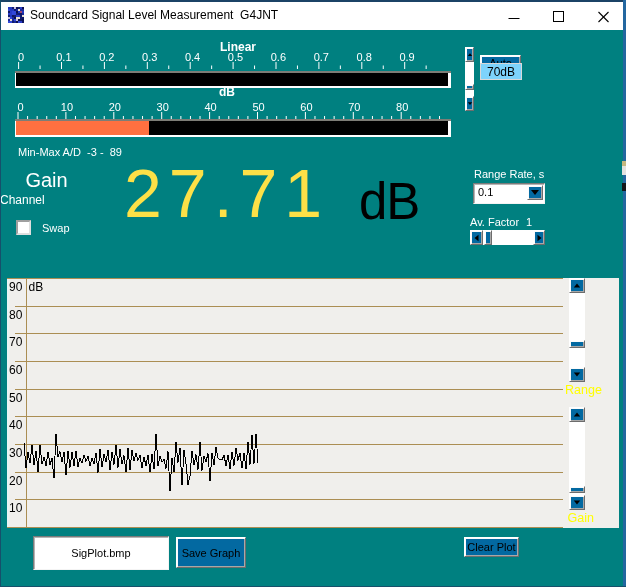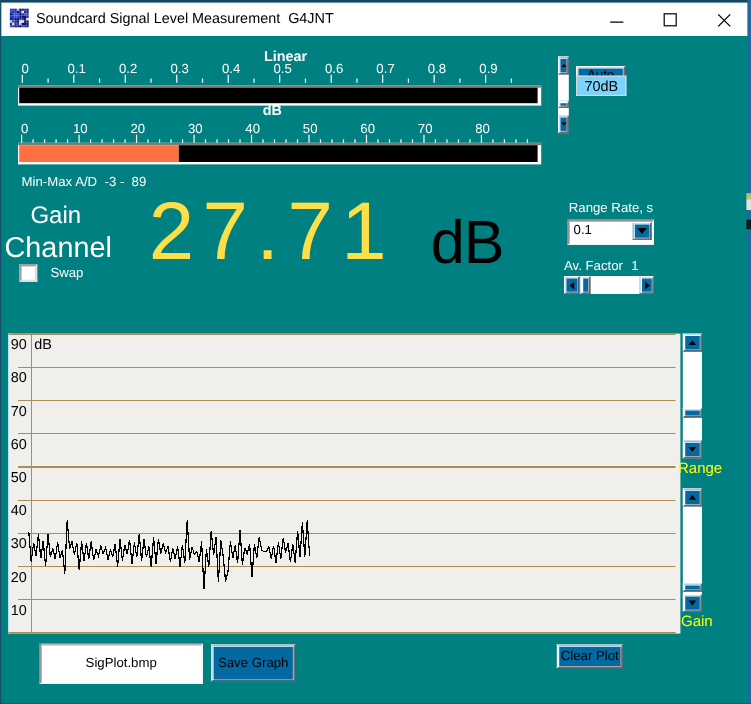--- a/index.html
+++ b/index.html
@@ -200,21 +200,21 @@
     <line x1="429.94" y1="4" x2="429.94" y2="8" stroke="#fff" stroke-width="1"></line>
     <line x1="439.52" y1="4" x2="439.52" y2="8" stroke="#fff" stroke-width="1"></line>
   </svg>
 <div class="abs" style="left:15px;top:119px;width:436px;height:18px;background:#ffffff;border-top:2px solid #7d7d76">
   <div class="abs" style="left:1px;top:0;width:133px;height:14px;background:#ff7040"></div>
   <div class="abs" style="left:134px;top:0;width:299px;height:14px;background:#000"></div>
 </div>
 
 <div class="abs wlbl" style="left:18px;top:146px;font-size:11px">Min-Max A/D&nbsp;&nbsp;-3 -&nbsp;&nbsp;89</div>
 <div class="abs wlbl" style="left:0px;top:168.5px;width:93px;text-align:center;font-size:20px">Gain</div>
-<div class="abs wlbl" style="left:0px;top:192.5px;width:97px;text-align:center;font-size:24px">Channel</div>
+<div class="abs wlbl" style="left:0px;top:192.5px;width:97px;text-align:left;font-size:12px">Channel</div>
 <div class="abs" style="left:16px;top:220px;width:15px;height:15px;background:#fff;border:2px solid;border-color:#9f9f9f #dfdfdf #dfdfdf #9f9f9f"></div>
 <div class="abs wlbl" style="left:42px;top:222px;font-size:11px">Swap</div>
 <div class="abs" style="left:124px;top:154px;font-size:68px;letter-spacing:7px;color:#fde047">27.71</div>
 <div class="abs" style="left:359px;top:172px;font-size:51px;letter-spacing:-1px;color:#000">dB</div>
 
 <div class="abs" style="left:465px;top:47px;width:9px;height:64px;background:#fff">
     <div class="abs raised ctr" style="left:0;top:0;width:9px;height:15px">
       <div class="tri-up" style="transform:scale(0.55)"></div>
     </div>
     <div class="abs raised" style="left:0;top:37px;width:9px;height:6px"></div>
@@ -236,21 +236,21 @@
 <div class="abs" style="left:470px;top:230px;width:75px;height:15px;background:#fff">
   <div class="abs raised ctr" style="left:0;top:0;width:13px;height:15px">
       <div class="tri-l" style="transform:scale(0.8)"></div>
     </div>
   <div class="abs raised" style="left:14px;top:0;width:8px;height:15px"></div>
   <div class="abs raised ctr" style="left:63px;top:0;width:12px;height:15px">
       <div class="tri-r" style="transform:scale(0.8)"></div>
     </div>
 </div>
 
-<div class="abs" style="left:7px;top:278px;width:560px;height:250px;background:#f0efec">
+<div class="abs" style="left:7px;top:278px;width:612px;height:250px;background:#f0efec">
   <div class="abs" style="left:0;top:0;width:2px;height:250px;background:#e8f4f4"></div>
   <svg class="abs" style="left:0;top:0" width="556" height="250" id="plotsvg">
     <g stroke="#ab8e53" stroke-width="1" shape-rendering="crispEdges">
       <line x1="0" y1="0.5" x2="556" y2="0.5"></line>
       <line x1="0" y1="249.5" x2="556" y2="249.5"></line>
       <line x1="8" y1="28.2" x2="556" y2="28.2"></line>
       <line x1="8" y1="55.8" x2="556" y2="55.8"></line>
       <line x1="8" y1="83.5" x2="556" y2="83.5"></line>
       <line x1="8" y1="111.2" x2="556" y2="111.2"></line>
       <line x1="8" y1="138.8" x2="556" y2="138.8"></line>

